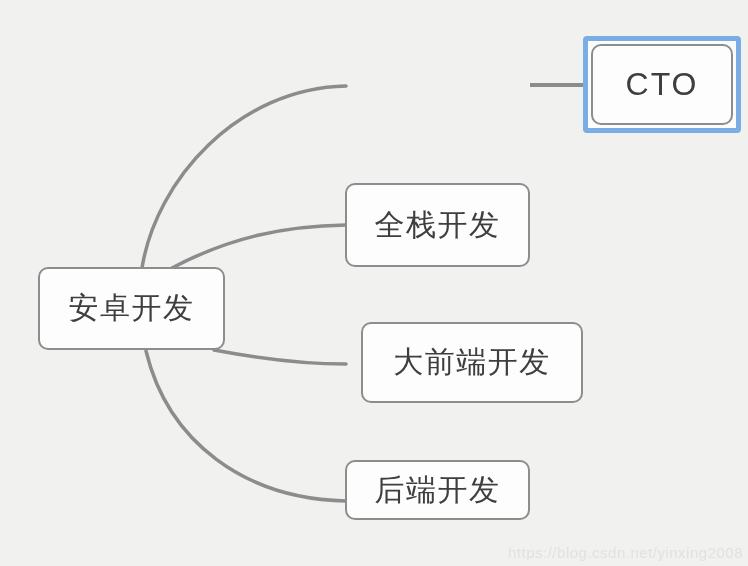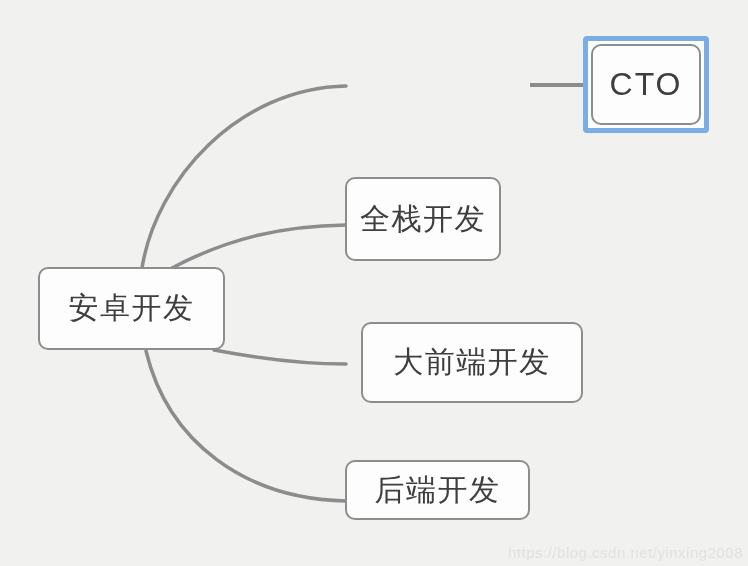--- a/index.html
+++ b/index.html
@@ -33,28 +33,28 @@
     align-items: center;
     justify-content: center;
     font-size: 30px;
     color: #3e3e3e;
     letter-spacing: 1.5px;
     cursor: default;
     white-space: nowrap;
   }
   .node-root      { left: 38px;  top: 267px; width: 187px; height: 83px; }
   .node-tech      { left: 345px; top: 42px;  width: 185px; height: 85px; }
-  .node-fullstack { left: 345px; top: 177px; width: 156px; height: 84px; }
+  .node-fullstack { left: 345px; top: 183px; width: 185px; height: 84px; }
   .node-frontend  { left: 345px; top: 322px; width: 222px; height: 81px; margin-left: 16px; }
   .node-backend   { left: 345px; top: 460px; width: 185px; height: 60px; }
   .selection-ring {
     position: absolute;
     z-index: 2;
     box-sizing: border-box;
-    left: 583px; top: 36px; width: 126px; height: 97px;
+    left: 583px; top: 36px; width: 158px; height: 97px;
     border: 5px solid #79ade4;
     border-radius: 4px;
     background: #fbfcfe;
     padding: 3px;
     display: flex;
   }
   .selection-ring .node-inner {
     flex: 1;
     box-sizing: border-box;
     background: #fdfdfd;

